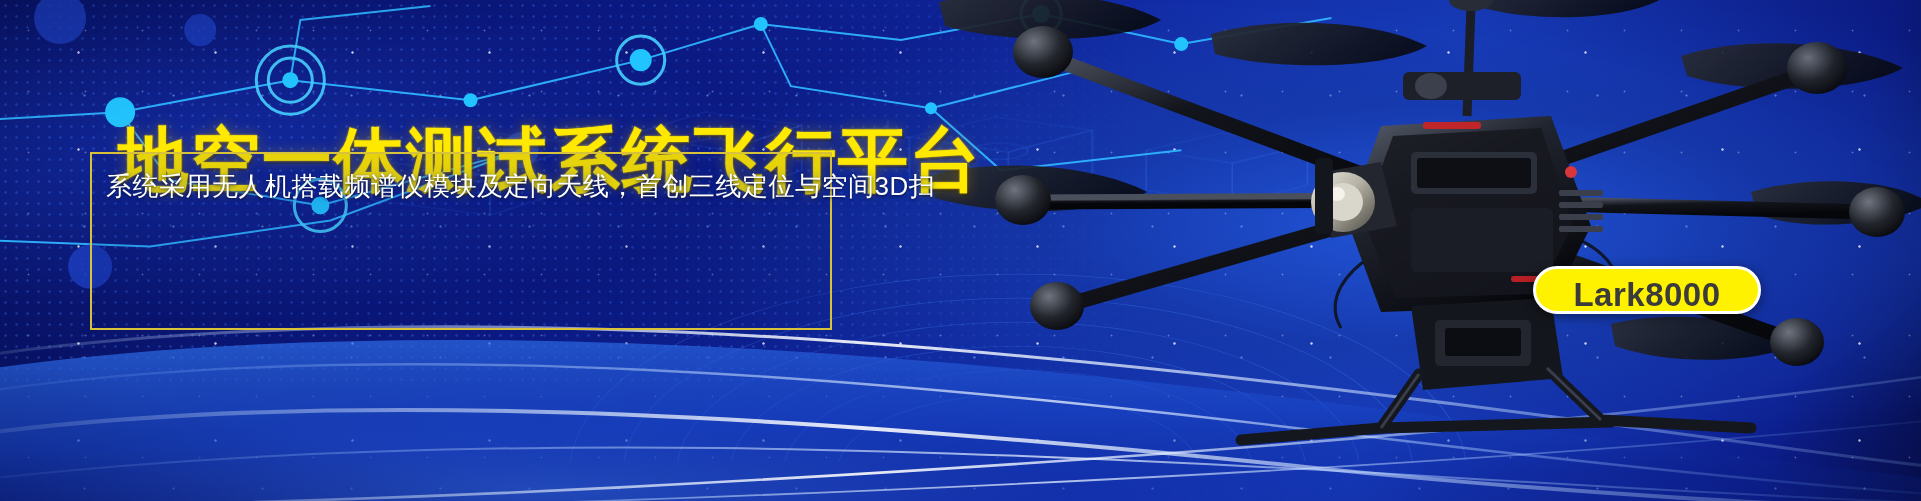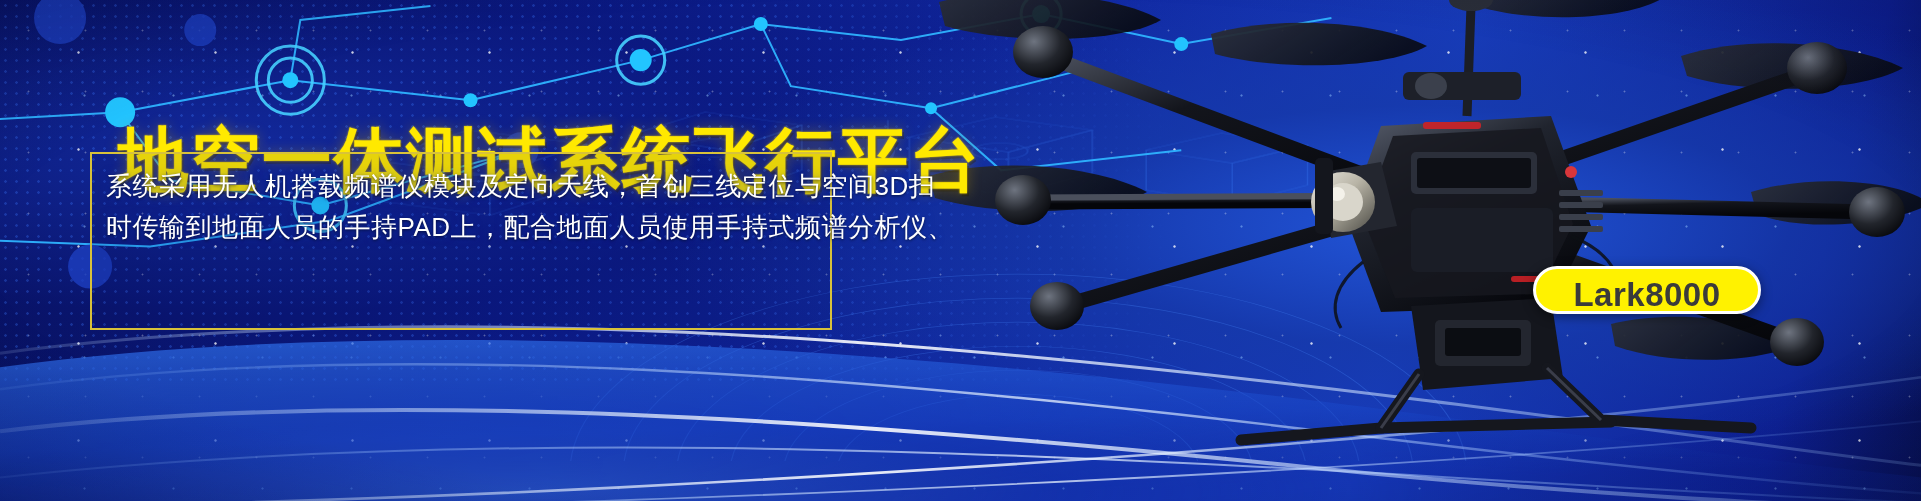--- a/index.html
+++ b/index.html
@@ -413,20 +413,19 @@
       </g>
     </svg>
   </div>
 
   <div class="bg-vignette"></div>
 
   <h1 class="headline">地空一体测试系统飞行平台</h1>
 
   <div class="copy-box">
     <p>系统采用无人机搭载频谱仪模块及定向天线，首创三线定位与空间3D扫</p>
-    <p>时传输到地面人员的手持PAD上，配合地面人员使用手持式频谱分析仪、</p>
   </div>
 
   <div class="badge">
     <span>Lark8000</span>
   </div>
 
 </div>
 
 </body></html>

